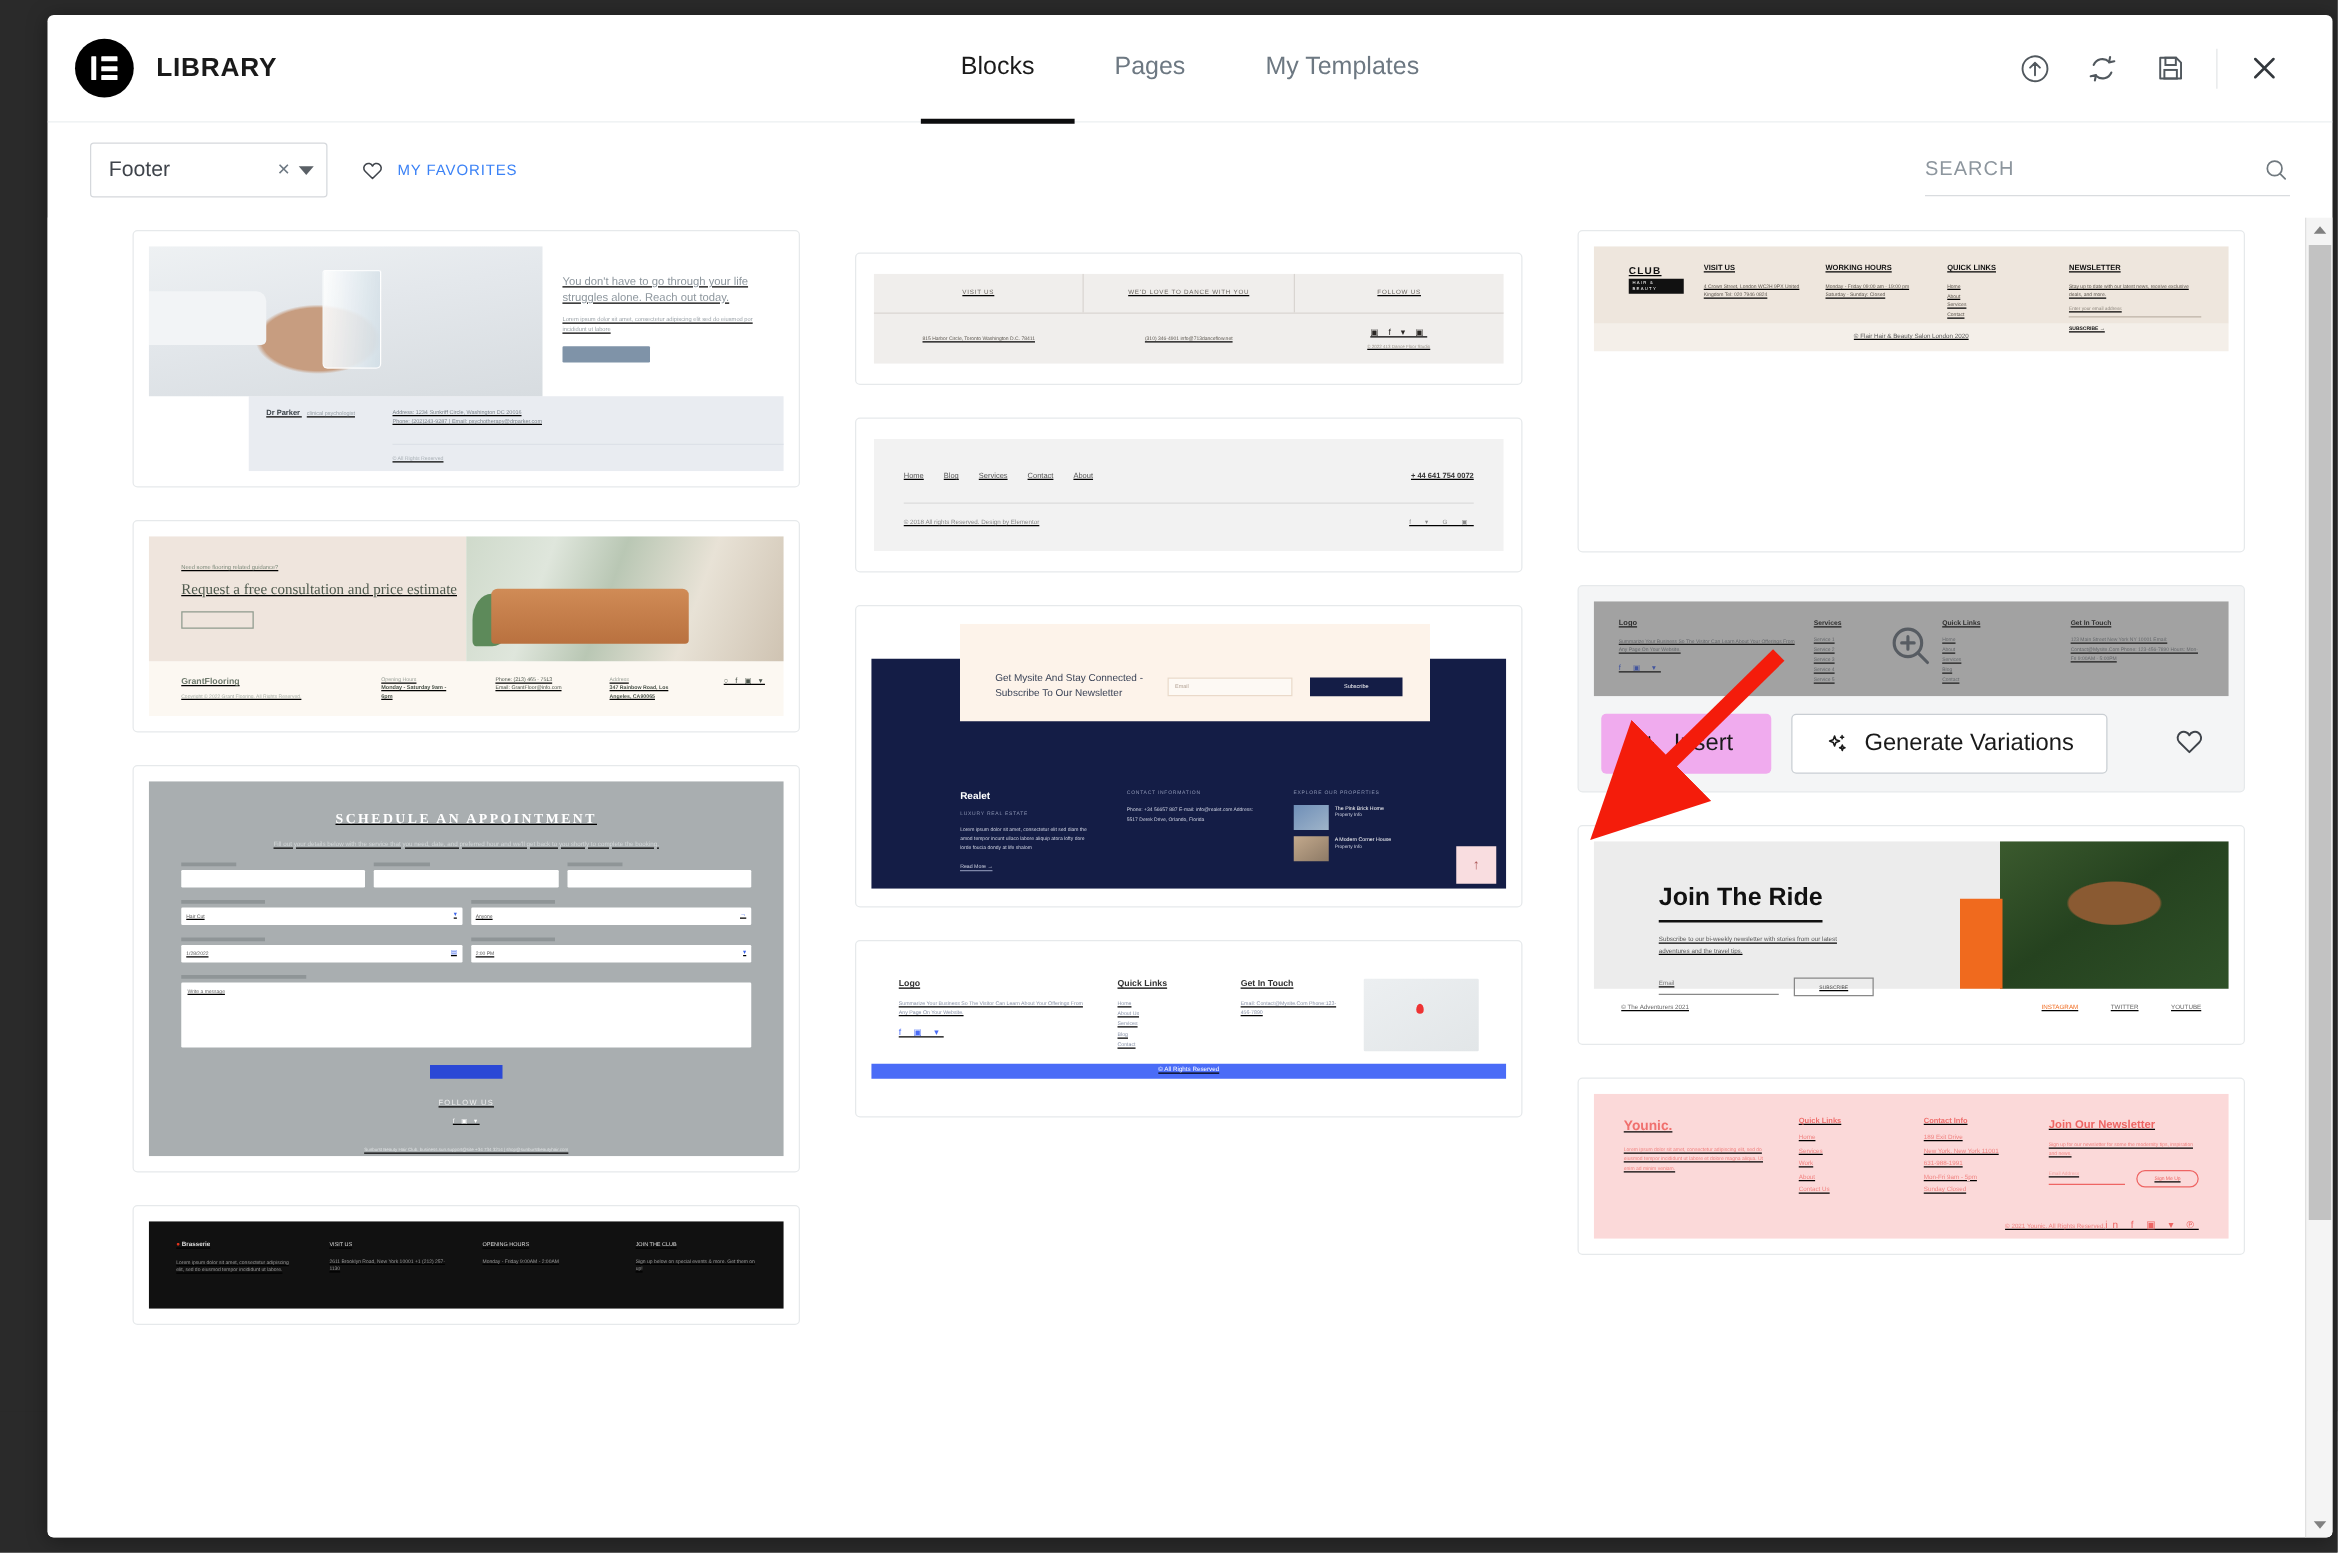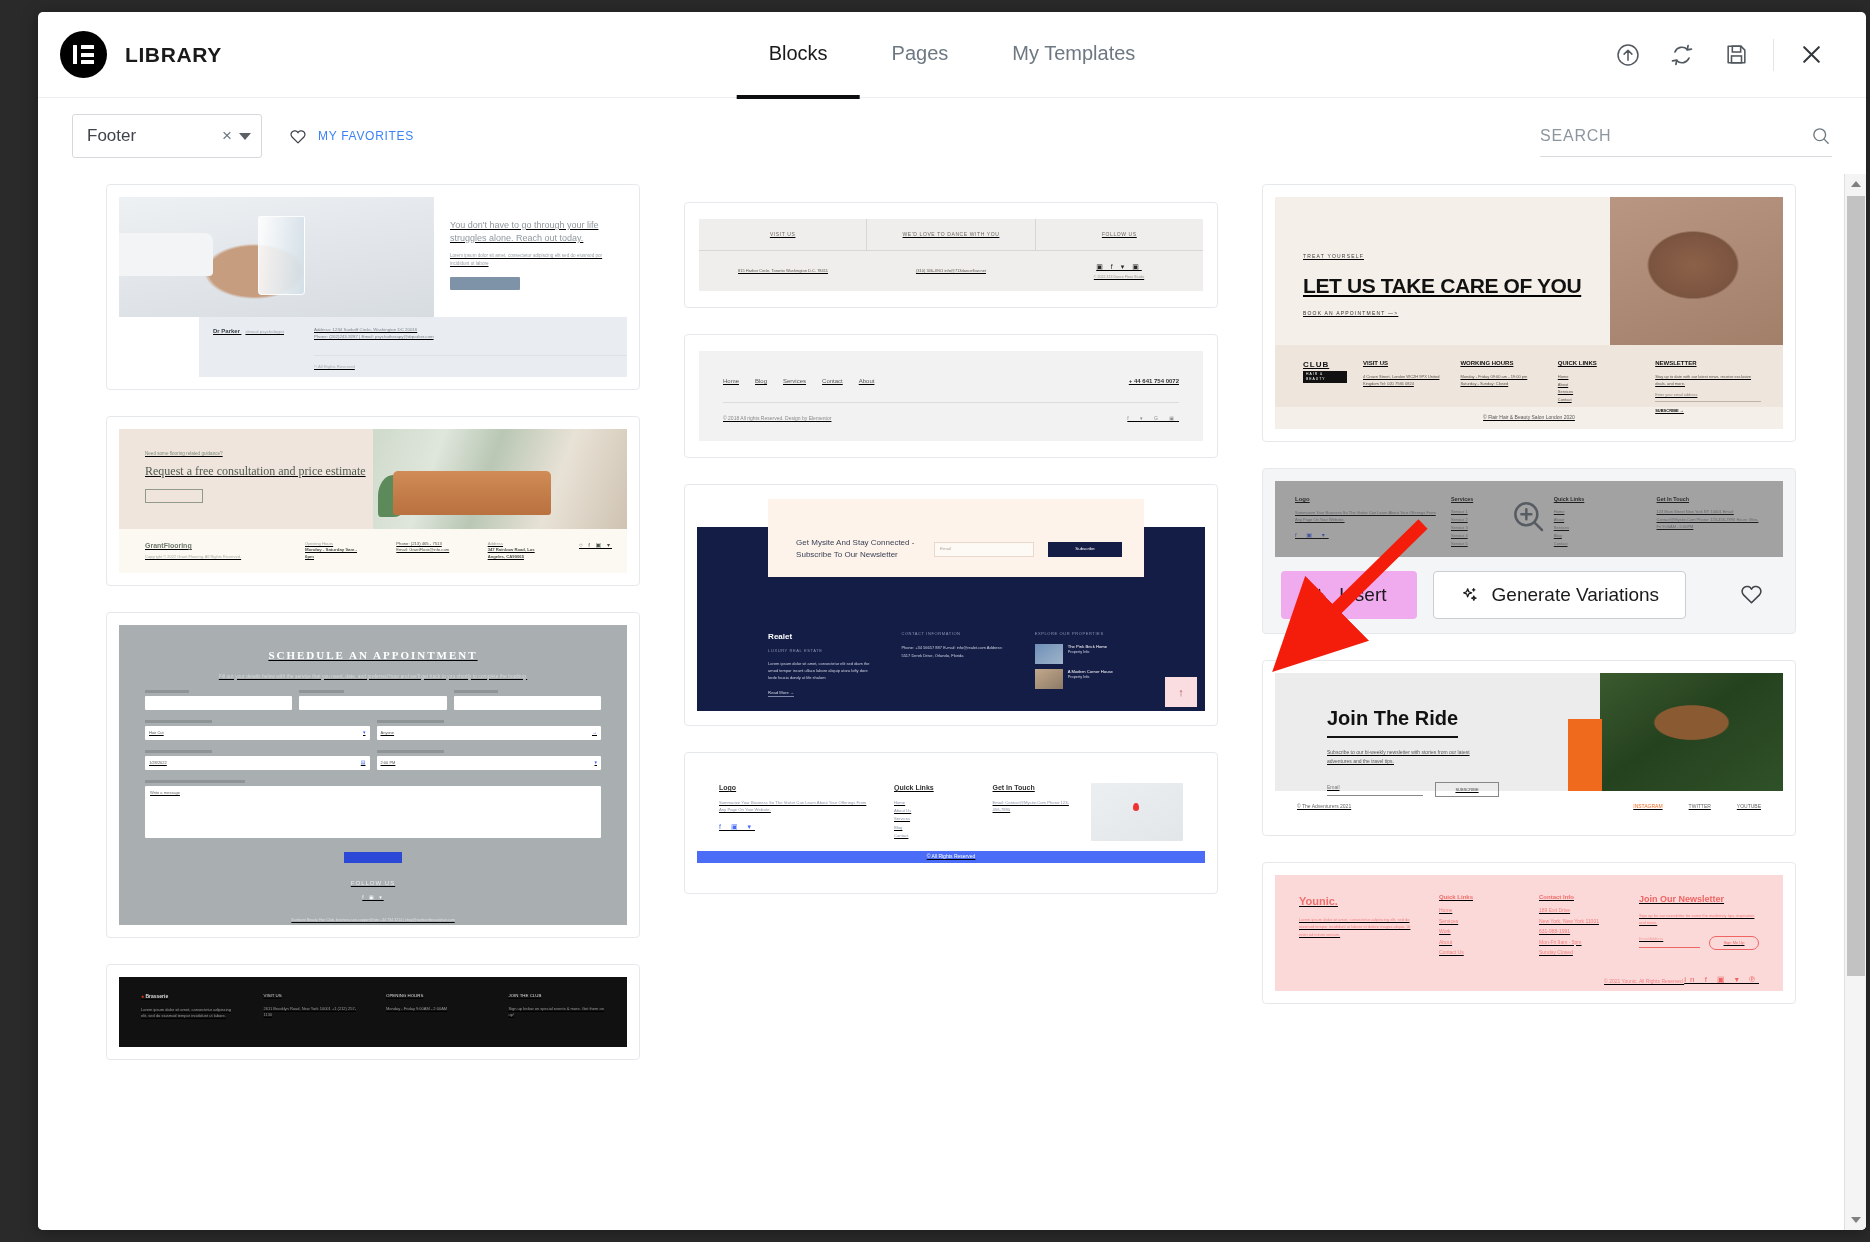--- a/index.html
+++ b/index.html
@@ -689,28 +689,20 @@
             </div>
           </div>
         </div>
       </div>
 
       <div class="col">
 
         <div class="card">
           <div class="thumb">
             <div class="mini t9">
-              <div class="top">
-                <div class="left">
-                  <div class="eyebrow">TREAT YOURSELF</div>
-                  <h4>LET US TAKE CARE OF YOU</h4>
-                  <div class="cta">BOOK AN APPOINTMENT —&gt;</div>
-                </div>
-                <div class="photo"></div>
-              </div>
               <div class="bot">
                 <div class="c" style="flex:0 0 44px">
                   <div style="font-size:8px;font-weight:800;letter-spacing:1px;color:#111">CLUB</div>
                   <div style="font-size:3.4px;background:#111;color:#fff;display:inline-block;padding:1px 3px;letter-spacing:1px">HAIR &amp; BEAUTY</div>
                 </div>
                 <div class="c">
                   <h5>VISIT US</h5>
                   <div style="font-size:4px;color:#5b544c;line-height:1.8">4  Crown Street, London WC2H 9PX United Kingdom  Tel: 020 7946 0824</div>
                 </div>
                 <div class="c">

